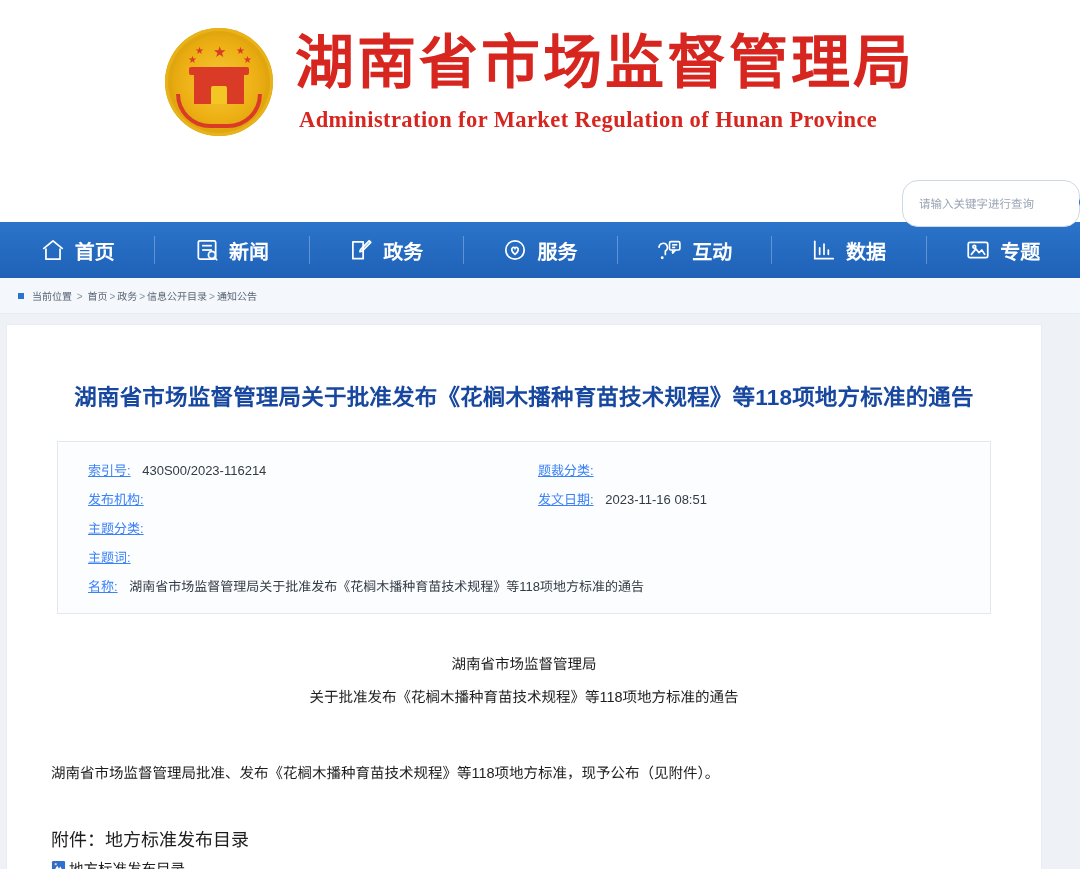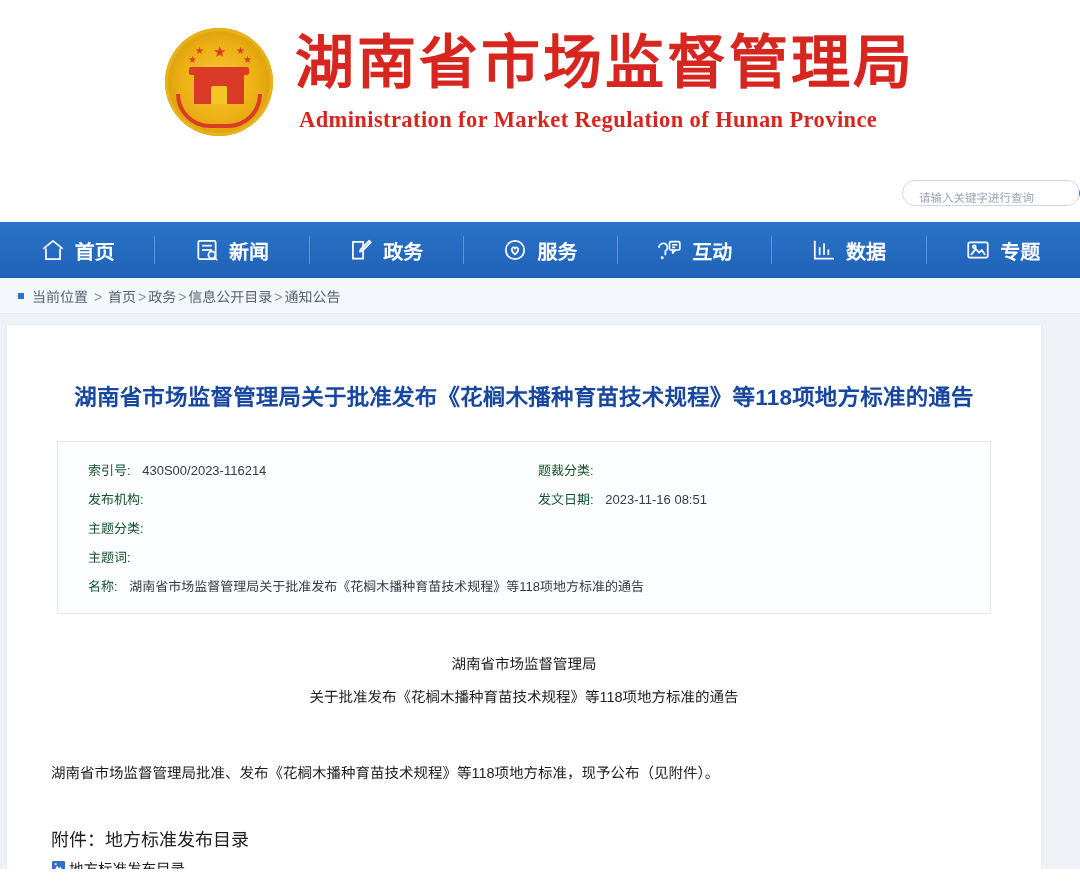--- a/index.html
+++ b/index.html
@@ -105,26 +105,26 @@
     margin: 12px 0 0 4px;
     white-space: nowrap;
   }
 
   
   .search-wrap {
     position: absolute;
     right: 0px;
     top: 180px;
     width: 178px;
-    height: 26px;
+    height: 47px;
     border: 1px solid #cfd8e6;
     border-radius: 16px;
     background: #fff;
     display: flex;
-    align-items: flex-end;
+    align-items: center;
     padding: 0 12px 0 14px;
   }
   .search-input {
     border: none; outline: none;
     flex: 1 1 auto;
     font-size: 11.5px;
     color: #9aa4b4;
     background: transparent;
     font-family: "Liberation Sans", "DejaVu Sans", sans-serif;
   }
@@ -178,21 +178,21 @@
     padding-left: 18px;
     border-bottom: 1px solid #e6ecf4;
   }
   .bc-square {
     width: 6px; height: 6px;
     background: #2a74c9;
     margin-right: 8px;
     flex: 0 0 auto;
   }
   .bc-text {
-    font-size: 14px;
+    font-size: 10px;
     color: #5a6575;
     white-space: nowrap;
   }
   .bc-text .sep { margin: 0 2px; color: #8a93a3; }
 
   
   .page-bg {
     width: 1080px;
     height: 555px;
     background: #eef2f7;
@@ -223,21 +223,21 @@
     margin: 0 6px 34px 6px;
   }
   .meta-grid {
     display: grid;
     grid-template-columns: 450px 1fr;
     row-gap: 10px;
     font-size: 13px;
     color: #333b45;
   }
   .meta-cell { white-space: nowrap; }
-  .meta-label { color: #14532d; }
+  .meta-label { color: #3b82f6; text-decoration: underline; }
   .meta-value { margin-left: 8px; color: #333b45; }
   .meta-full { grid-column: 1 / span 2; }
 
   .doc-heading {
     text-align: center;
     font-size: 14.5px;
     color: #1d1d1d;
     line-height: 2.3;
   }
   .doc-para {

